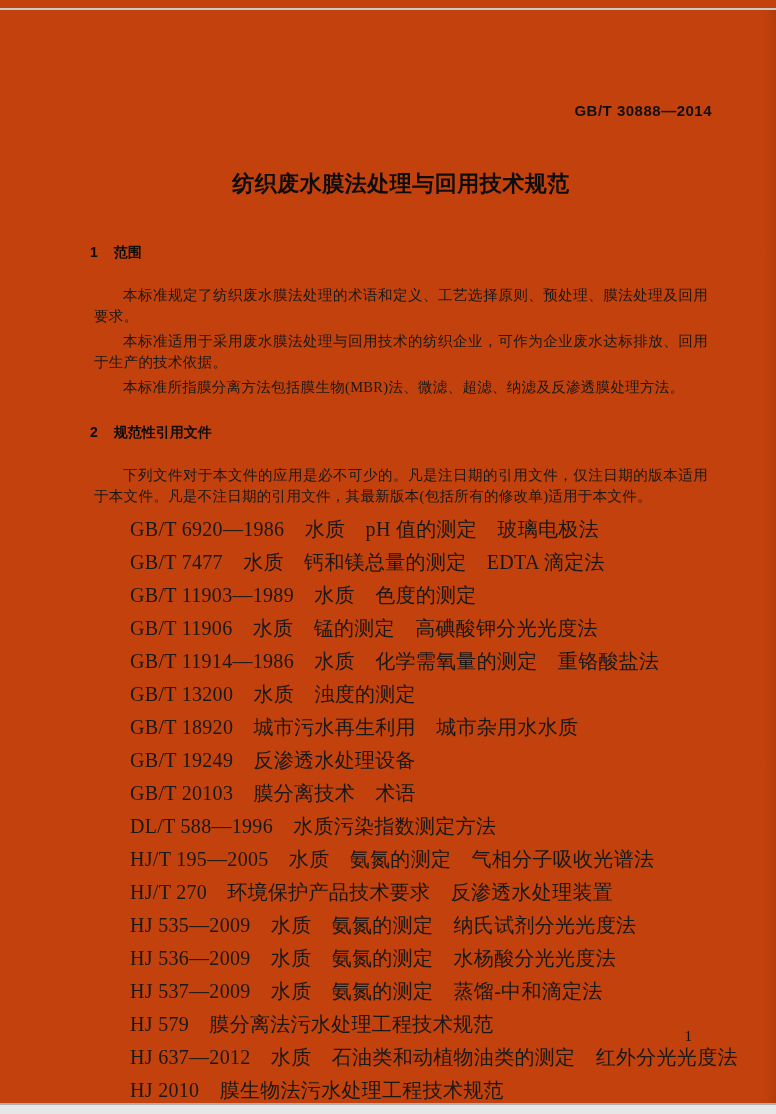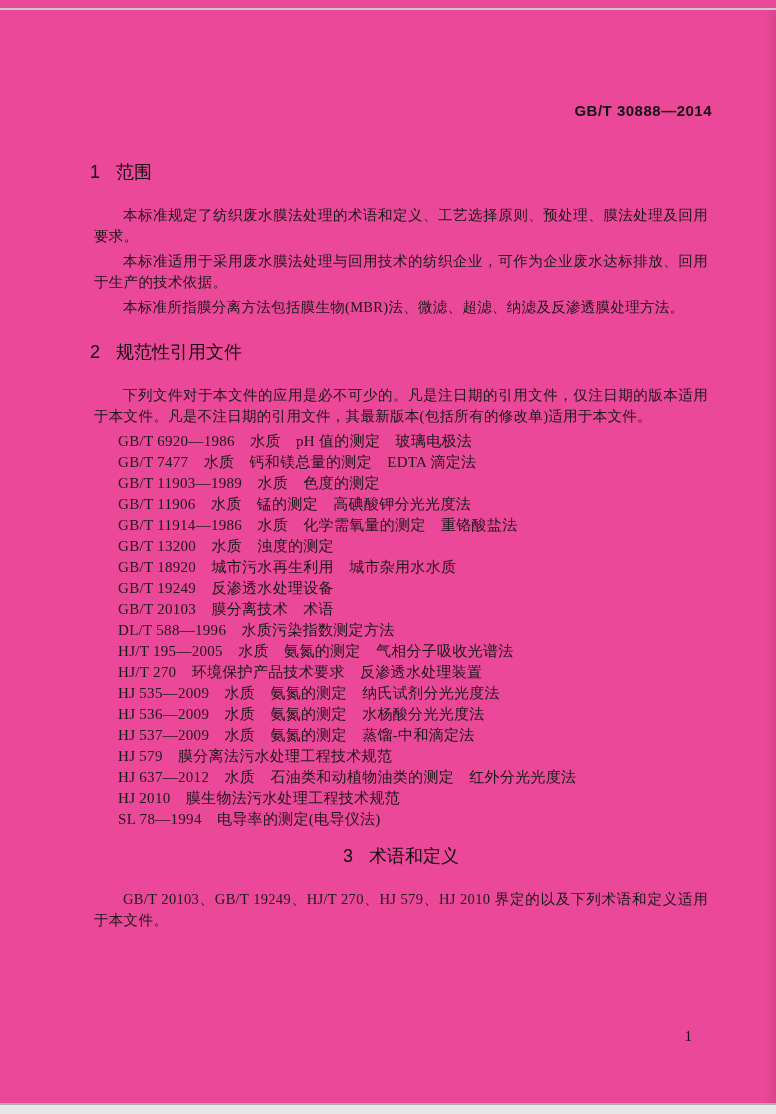--- a/index.html
+++ b/index.html
@@ -11,21 +11,21 @@
     width: 776px;
     height: 1114px;
     position: relative;
     overflow: hidden;
     font-family: "Liberation Serif", serif;
     color: #191919;
   }
   .sheet {
     position: absolute;
     inset: 0;
-    background: #ec4899;
+    background: #c2410c;
   }
   
   .edge-top {
     position: absolute;
     top: 8px; left: 0; right: 0;
     height: 2px;
     background: #cacaca;
   }
   .edge-bottom-line {
     position: absolute;
@@ -63,22 +63,22 @@
     margin-top: 50px;
     text-align: center;
     font-family: "Liberation Sans", sans-serif;
     font-weight: bold;
     font-size: 22px;
     letter-spacing: 0.5px;
     color: #0d0d0d;
   }
   .sec-heading {
     font-family: "Liberation Sans", sans-serif;
-    font-weight: normal;
-    font-size: 18px;
+    font-weight: bold;
+    font-size: 14px;
     line-height: 21px;
     color: #0d0d0d;
     margin: 0 0 22px 0;
   }
   .sec-heading .sec-num { margin-right: 16px; }
   #section-1 .sec-heading { margin-top: 43px; }
   #section-2 .sec-heading { margin-top: 24px; }
   #section-3 .sec-heading { margin-top: 16px; text-align: center; }
   .para {
     margin: 4px;
@@ -87,22 +87,22 @@
     text-indent: 2em;
     text-align: justify;
     letter-spacing: 0.3px;
     color: #191919;
   }
   .refs {
     margin-left: 28px;
     margin-top: 0;
   }
   .ref {
-    margin: 0;
-    font-size: 15px;
+    margin: 12px;
+    font-size: 20px;
     line-height: 21px;
     letter-spacing: 0.3px;
     white-space: nowrap;
     color: #191919;
   }
   .page-number {
     position: absolute;
     top: 1028px;
     right: 84px;
     font-size: 15px;
@@ -113,20 +113,21 @@
 <body>
 
 <div class="sheet">
 
   <div class="edge-top"></div>
 
   <div class="content">
 
     <div class="doc-code">GB/T 30888—2014</div>
 
+    <div class="doc-title">纺织废水膜法处理与回用技术规范</div>
 
     <div class="section" id="section-1">
       <div class="sec-heading">
         <span class="sec-num">1</span><span>范围</span>
       </div>
       <div class="paras">
 
           <p class="para">本标准规定了纺织废水膜法处理的术语和定义、工艺选择原则、预处理、膜法处理及回用要求。</p>
 
           <p class="para">本标准适用于采用废水膜法处理与回用技术的纺织企业，可作为企业废水达标排放、回用于生产的技术依据。</p>

